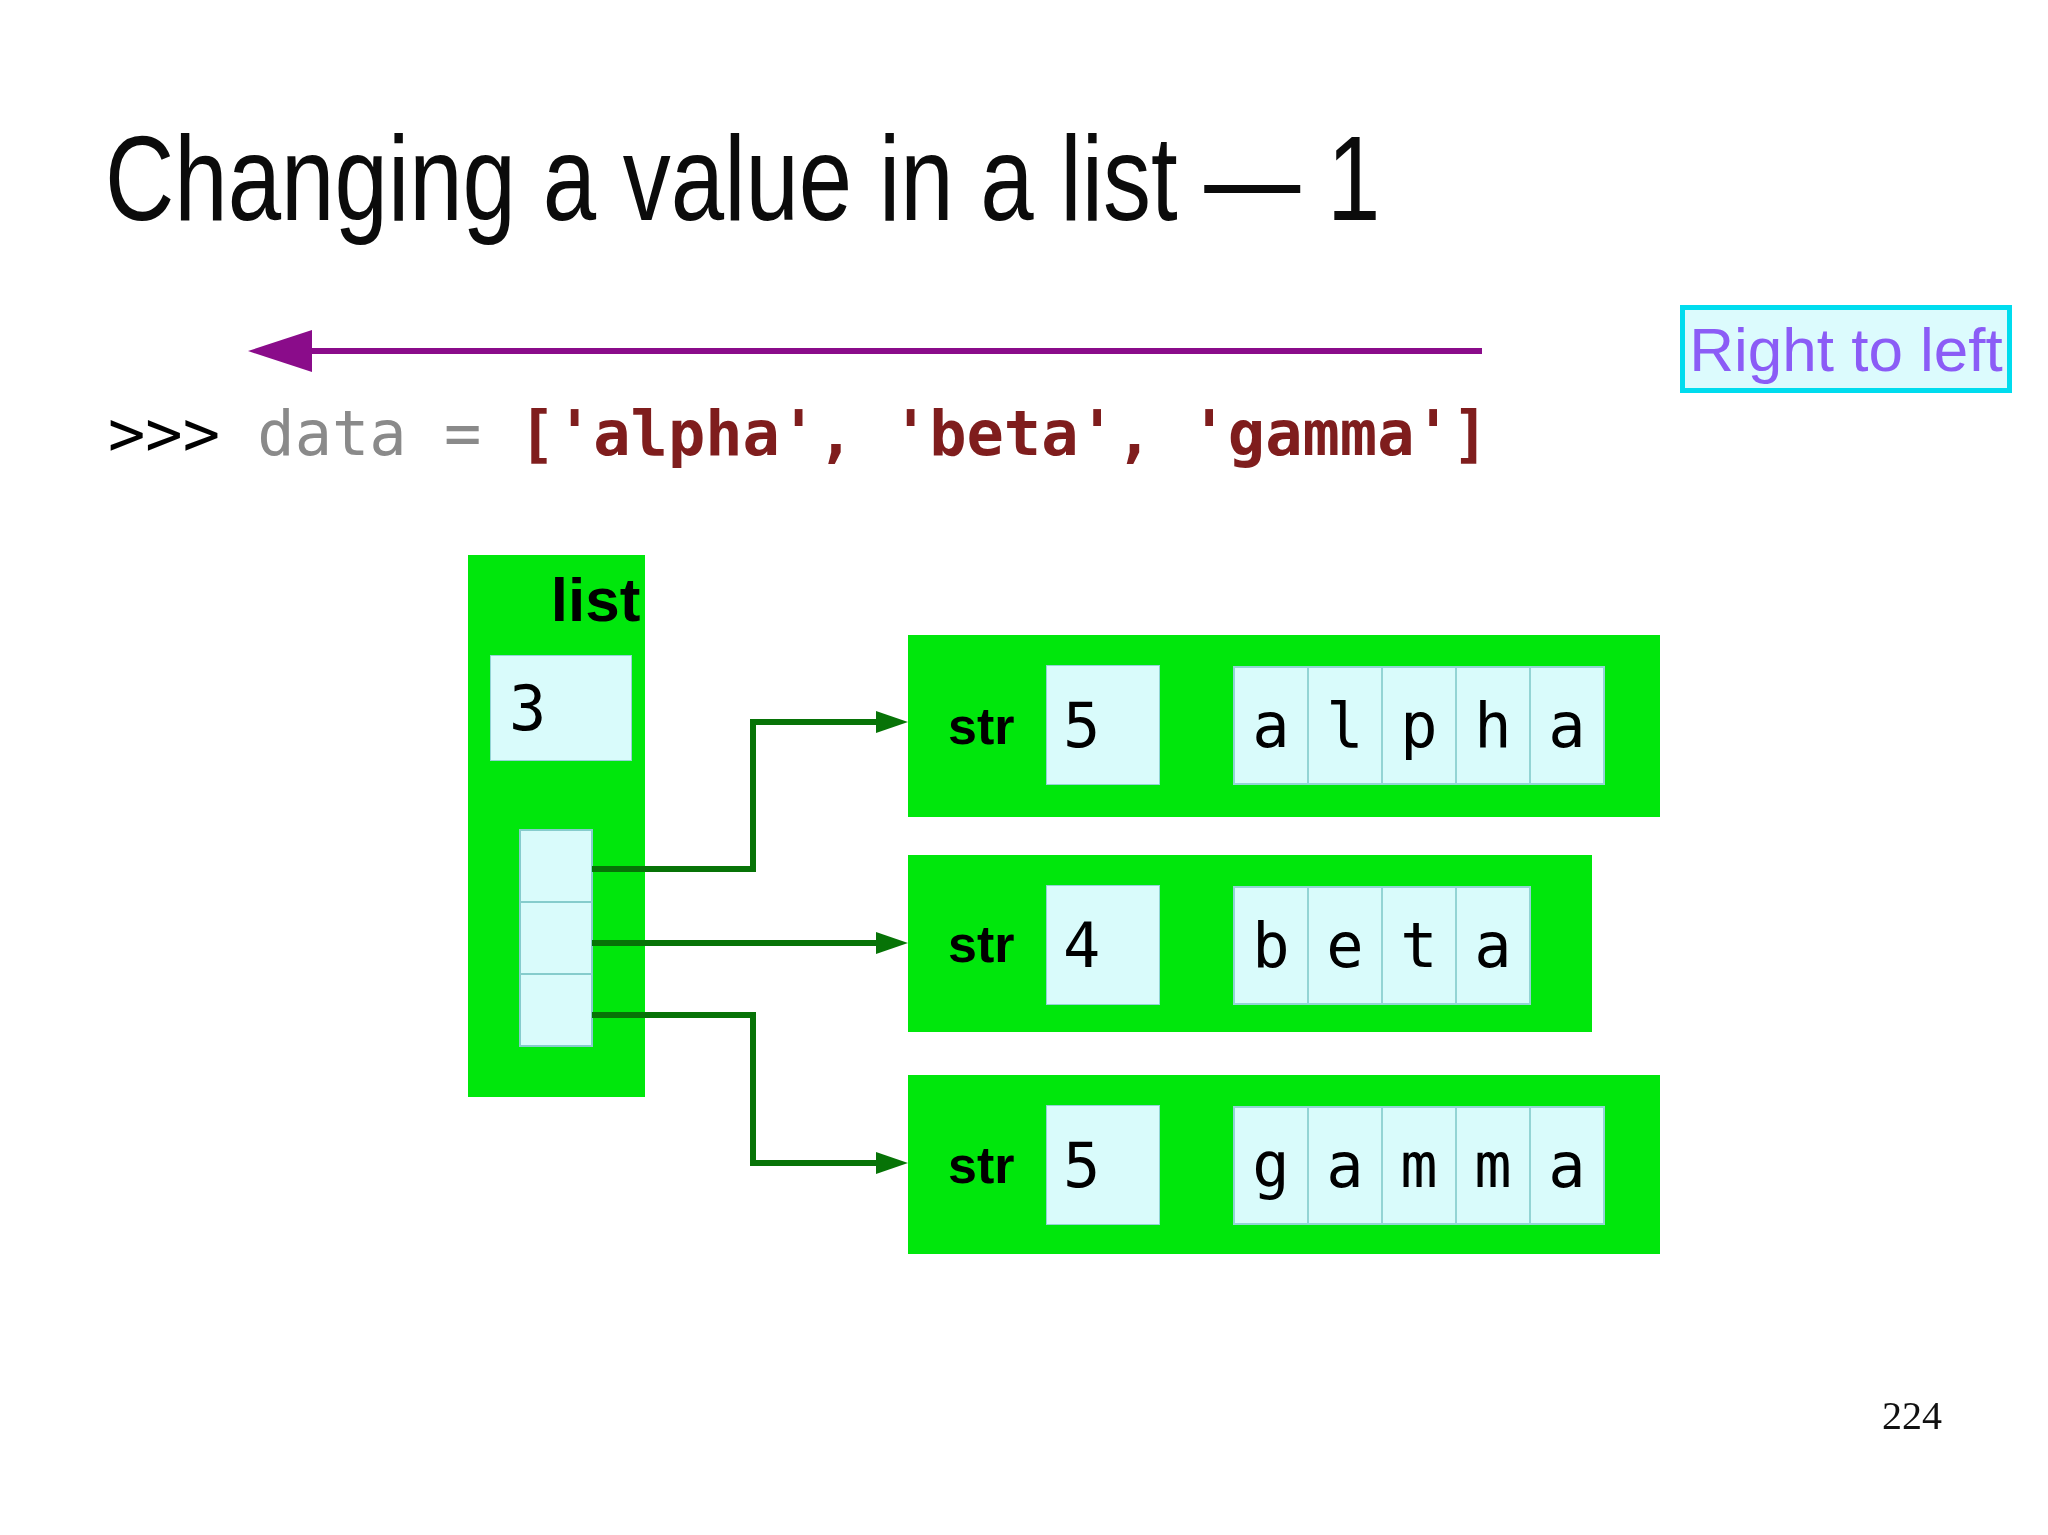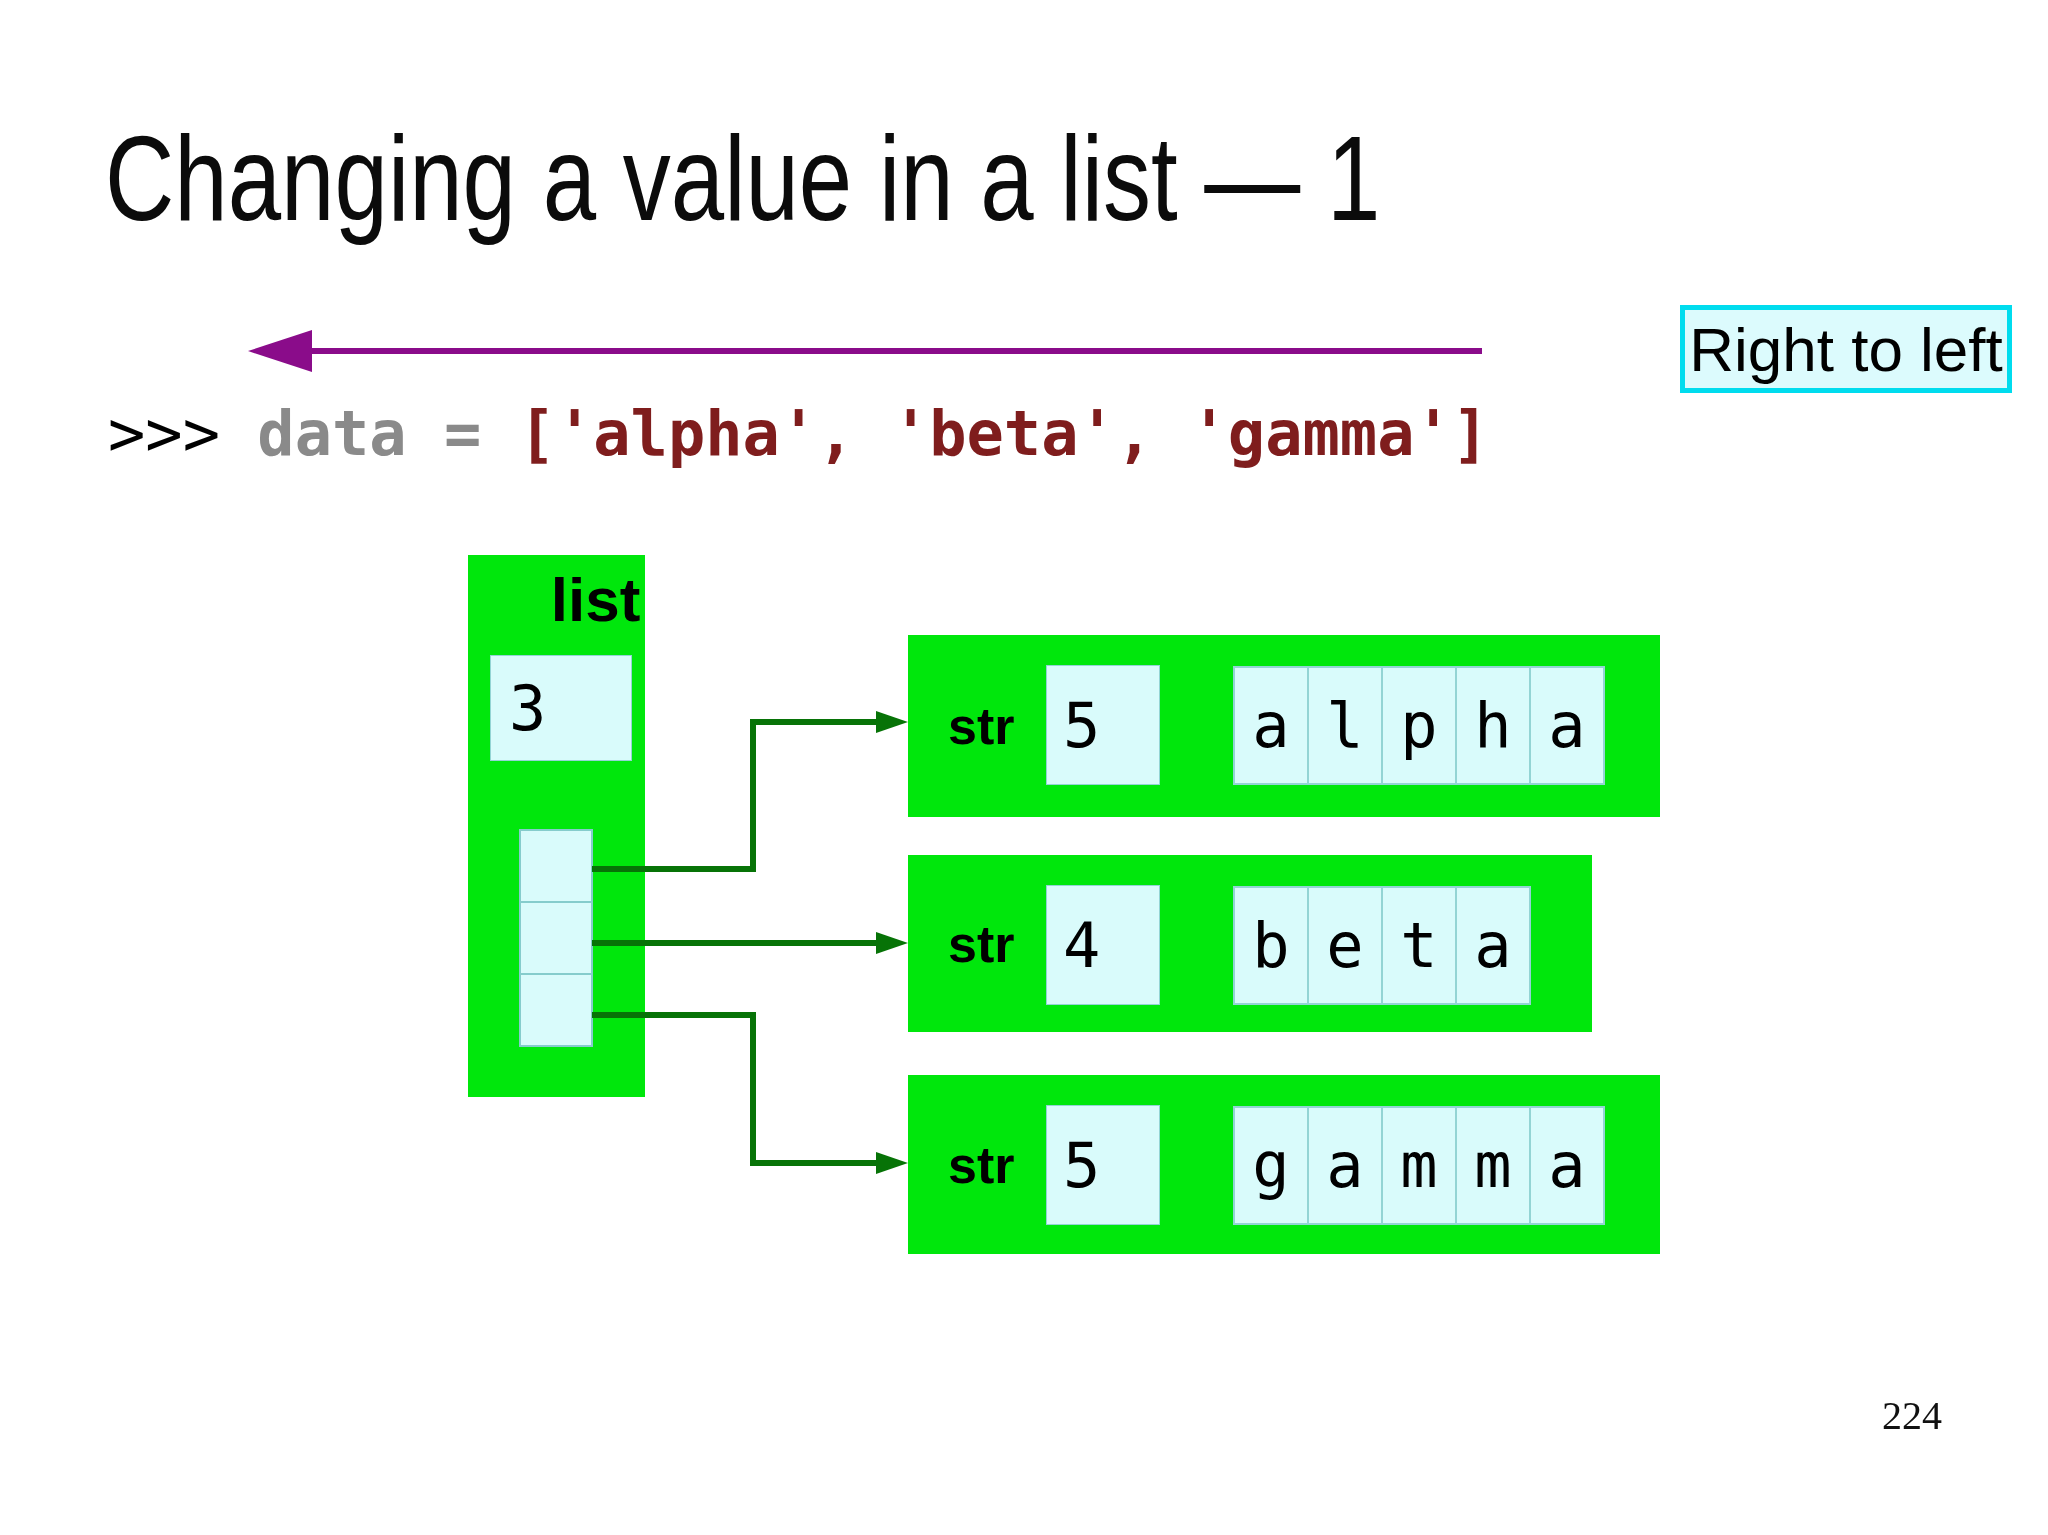--- a/index.html
+++ b/index.html
@@ -31,29 +31,29 @@
     left:248px;top:330px;width:0;height:0;
     border-top:21px solid transparent;border-bottom:21px solid transparent;
     border-right:64px solid var(--purple);
   }
 
   
   .note{
     left:1680px;top:305px;width:322px;height:78px;
     border:5px solid var(--note-border);background:var(--note-fill);
     display:flex;align-items:center;justify-content:center;
-    font-size:62px;color:#000000;white-space:nowrap;
+    font-size:62px;color:#8b5cf6;white-space:nowrap;
   }
 
   
   .code{
     left:108px;top:400px;font-family:"DejaVu Sans Mono", monospace;
     font-size:62px;line-height:1.1;white-space:pre;color:#000;
   }
-  .code .seg-gray{color:var(--code-gray);font-weight:bold;text-align:right;}
+  .code .seg-gray{color:var(--code-gray);font-weight:normal;text-align:right;}
   .code .seg-val{color:#7f1d1d;font-weight:bold;}
 
   
   .list-box{left:468px;top:555px;width:177px;height:542px;background:var(--green);}
   .list-label{
     position:absolute;left:0;top:14px;width:100%;text-align:center;
     font-size:62px;font-weight:bold;color:#000;line-height:1.0;padding-left:39px;
   }
   .list-len{
     position:absolute;left:22px;top:100px;width:142px;height:106px;

